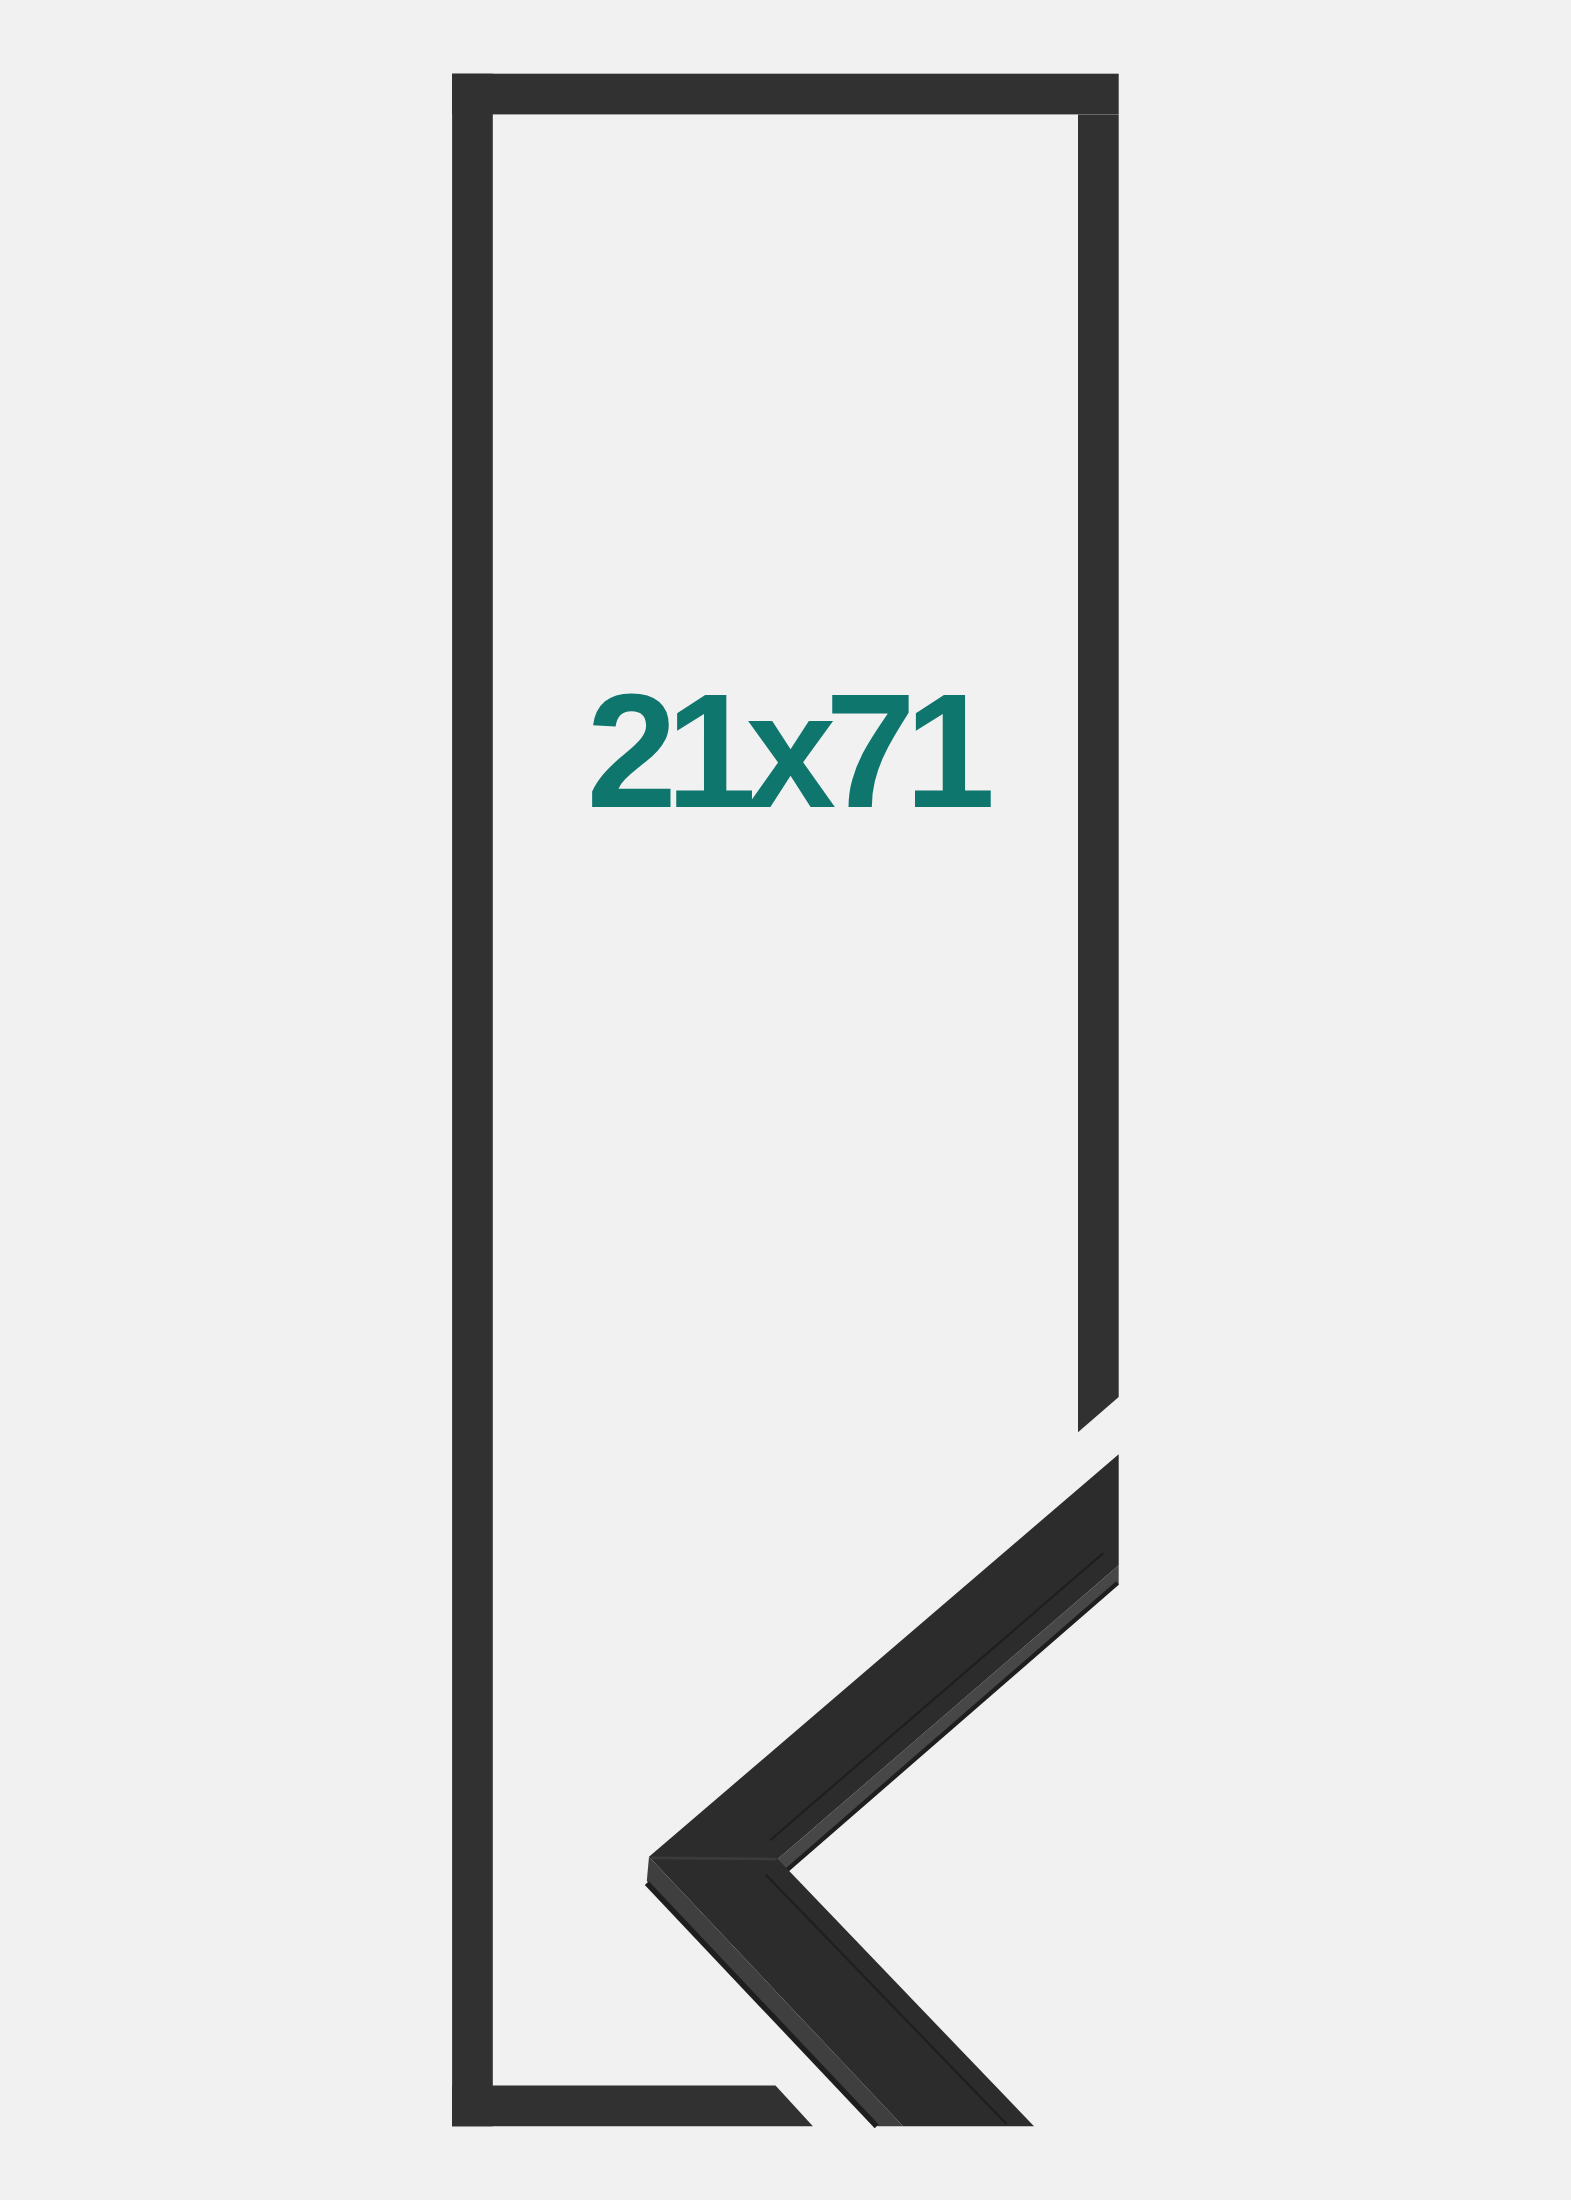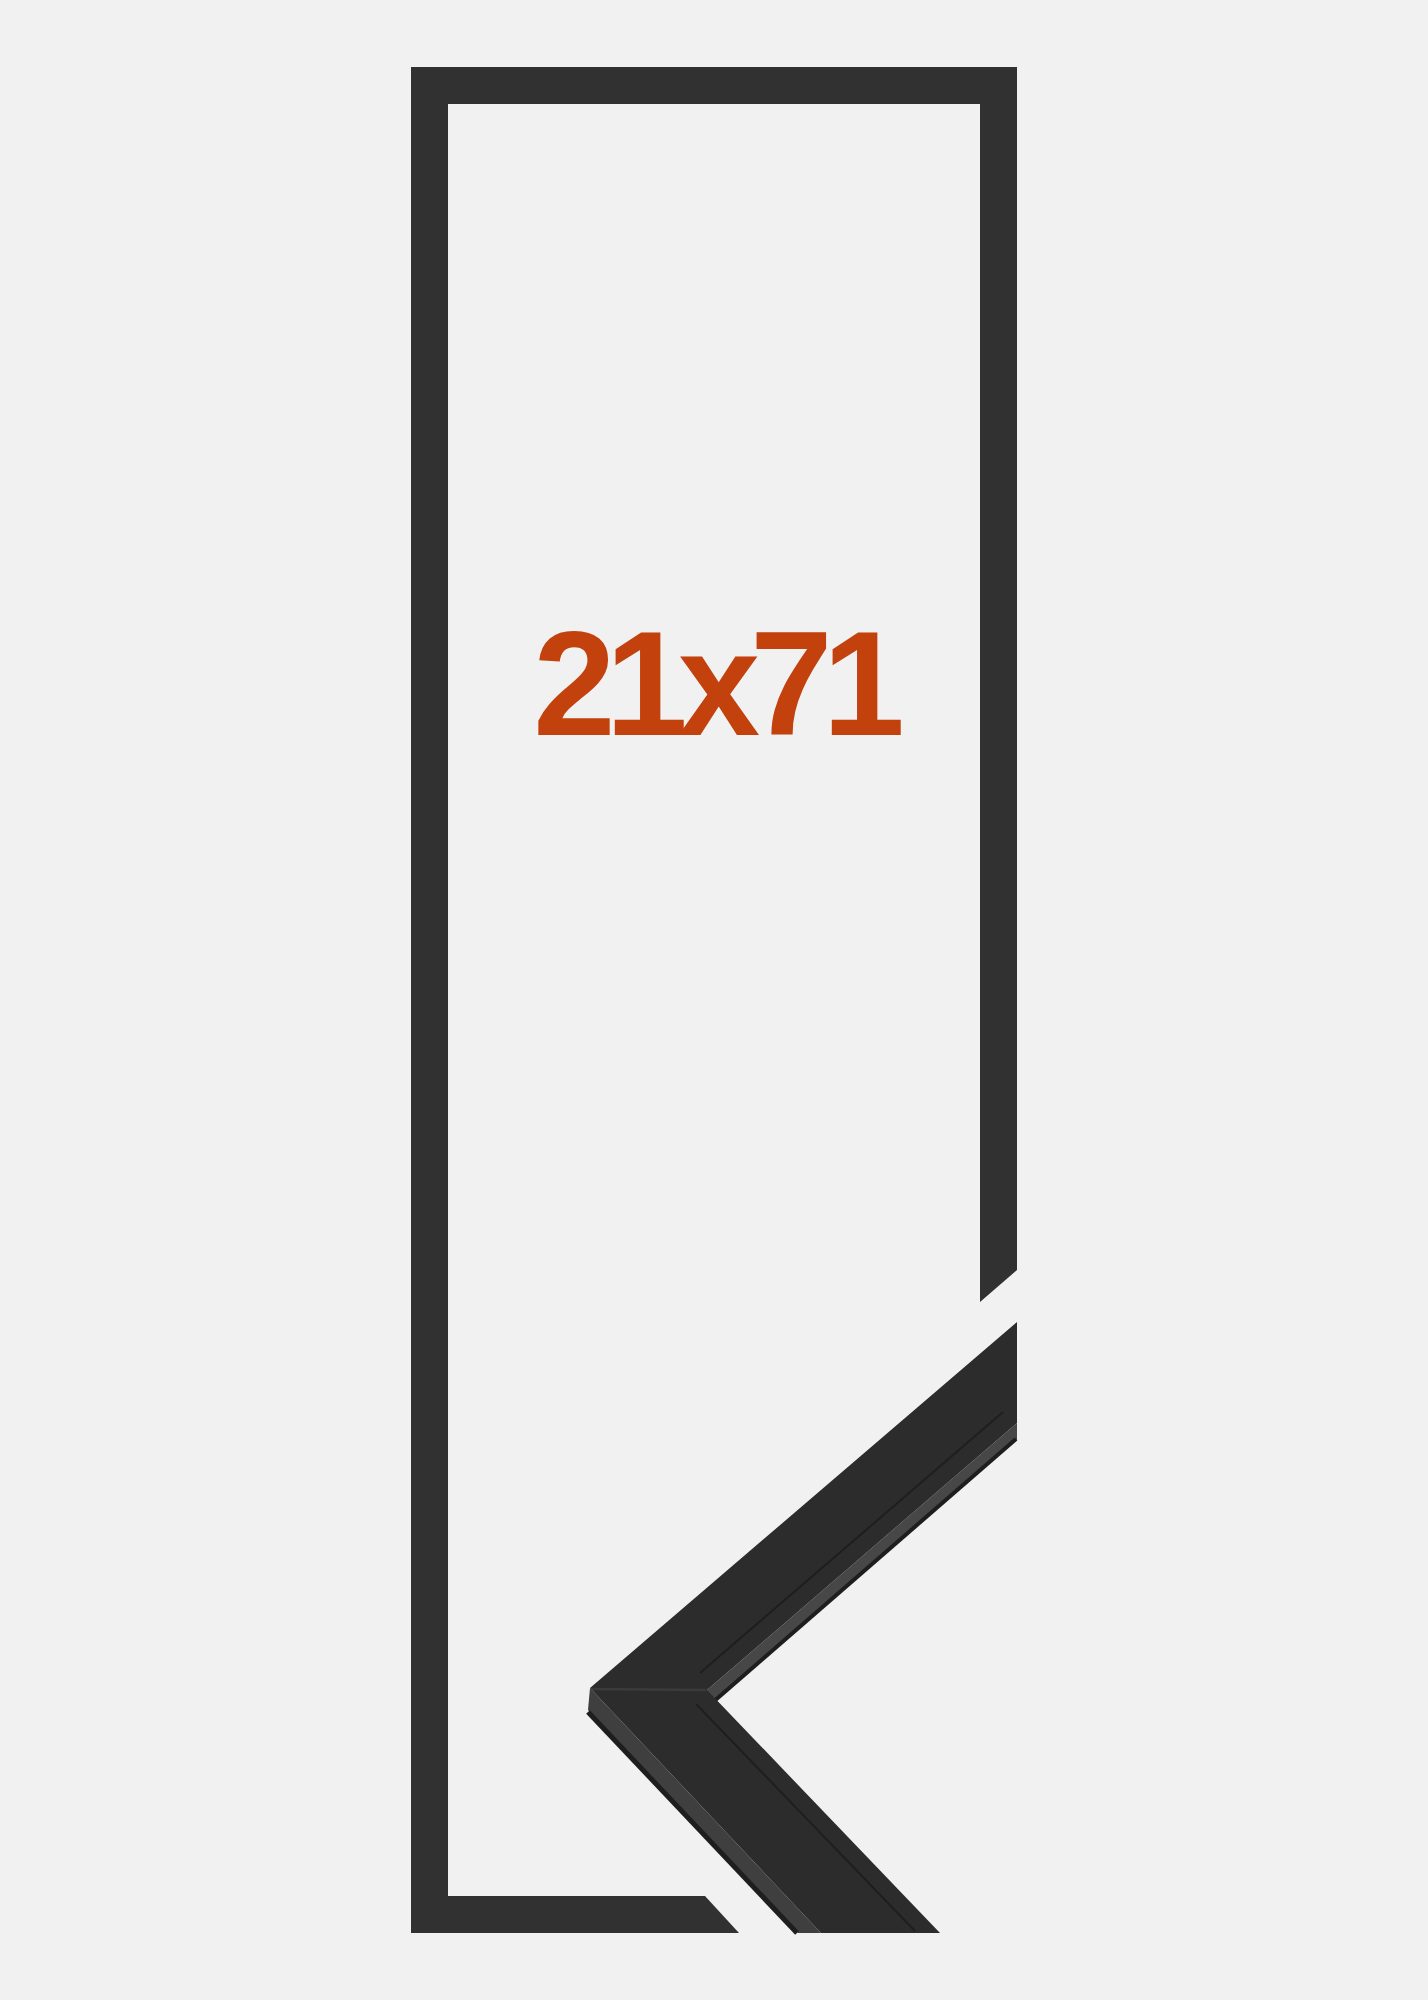--- a/index.html
+++ b/index.html
@@ -28,21 +28,21 @@
     top: 606px;
     width: 532px;
     height: 156px;
     display: flex;
     align-items: center;
     justify-content: center;
     font-size: 148px;
     font-weight: 700;
     letter-spacing: -10px;
     line-height: 156px;
-    color: #c2410c;
+    color: #0f766e;
     white-space: nowrap;
     user-select: none;
   }
 </style>
 </head>
 <body>
 
 <div class="canvas">
 
   <svg class="scene" viewBox="0 0 1428 2000">

